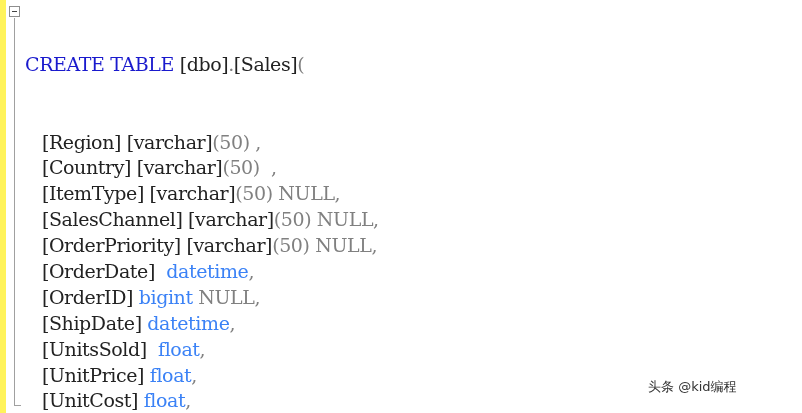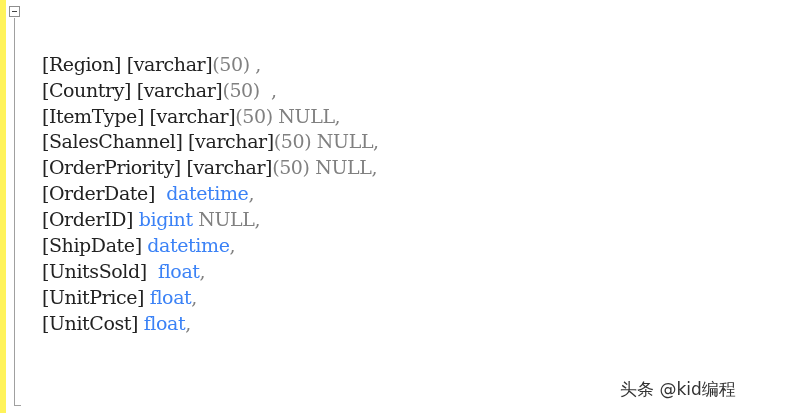--- a/index.html
+++ b/index.html
@@ -31,32 +31,33 @@
       font-size: 19px; line-height: 25.9px;
       white-space: pre; color: #000;
       letter-spacing: -0.4px;
     }
     .line { height: 25.9px; }
     .kw { color: #1a1acd; }
     .type { color: #3b82f6; }
     .gray { color: #808080; }
     .ident { color: #222; }
     .watermark {
-      position: absolute; left: 620px; top: 378px;
+      position: absolute; left: 648px; top: 378px;
       font-family: "DejaVu Sans", "Liberation Sans", sans-serif;
-      font-size: 17px; color: #333;
+      font-size: 13px; color: #333;
       text-shadow: 0 0 1px #fff;
     }
   </style>
 </head>
 <body>
 
 <div class="change-bar"></div>
 <div class="outline-box"></div>
 <div class="outline-line"></div>
 <div class="outline-end"></div>
 
 <div class="code">
+  <div class="line"><span class="kw">CREATE TABLE</span><span> </span><span class="ident">[dbo]</span><span class="gray">.</span><span class="ident">[Sales]</span><span class="gray">(</span></div>
   <div id="col-lines"><div class="line"><span class="ident">   </span><span class="ident">[Region]</span><span class="ident"> </span><span class="ident">[varchar]</span><span class="gray">(50)</span><span class="gray"></span><span class="gray"> ,</span></div><div class="line"><span class="ident">   </span><span class="ident">[Country]</span><span class="ident"> </span><span class="ident">[varchar]</span><span class="gray">(50)</span><span class="gray"></span><span class="gray">  ,</span></div><div class="line"><span class="ident">   </span><span class="ident">[ItemType]</span><span class="ident"> </span><span class="ident">[varchar]</span><span class="gray">(50)</span><span class="gray"> NULL</span><span class="gray">,</span></div><div class="line"><span class="ident">   </span><span class="ident">[SalesChannel]</span><span class="ident"> </span><span class="ident">[varchar]</span><span class="gray">(50)</span><span class="gray"> NULL</span><span class="gray">,</span></div><div class="line"><span class="ident">   </span><span class="ident">[OrderPriority]</span><span class="ident"> </span><span class="ident">[varchar]</span><span class="gray">(50)</span><span class="gray"> NULL</span><span class="gray">,</span></div><div class="line"><span class="ident">   </span><span class="ident">[OrderDate]</span><span class="ident">  </span><span class="type">datetime</span><span class="gray"></span><span class="gray"></span><span class="gray">,</span></div><div class="line"><span class="ident">   </span><span class="ident">[OrderID]</span><span class="ident"> </span><span class="type">bigint</span><span class="gray"></span><span class="gray"> NULL</span><span class="gray">,</span></div><div class="line"><span class="ident">   </span><span class="ident">[ShipDate]</span><span class="ident"> </span><span class="type">datetime</span><span class="gray"></span><span class="gray"></span><span class="gray">,</span></div><div class="line"><span class="ident">   </span><span class="ident">[UnitsSold]</span><span class="ident">  </span><span class="type">float</span><span class="gray"></span><span class="gray"></span><span class="gray">,</span></div><div class="line"><span class="ident">   </span><span class="ident">[UnitPrice]</span><span class="ident"> </span><span class="type">float</span><span class="gray"></span><span class="gray"></span><span class="gray">,</span></div><div class="line"><span class="ident">   </span><span class="ident">[UnitCost]</span><span class="ident"> </span><span class="type">float</span><span class="gray"></span><span class="gray"></span><span class="gray">,</span></div></div>
   
 </div>
 
 <div class="watermark">头条 @kid编程</div>
 
 </body></html>

